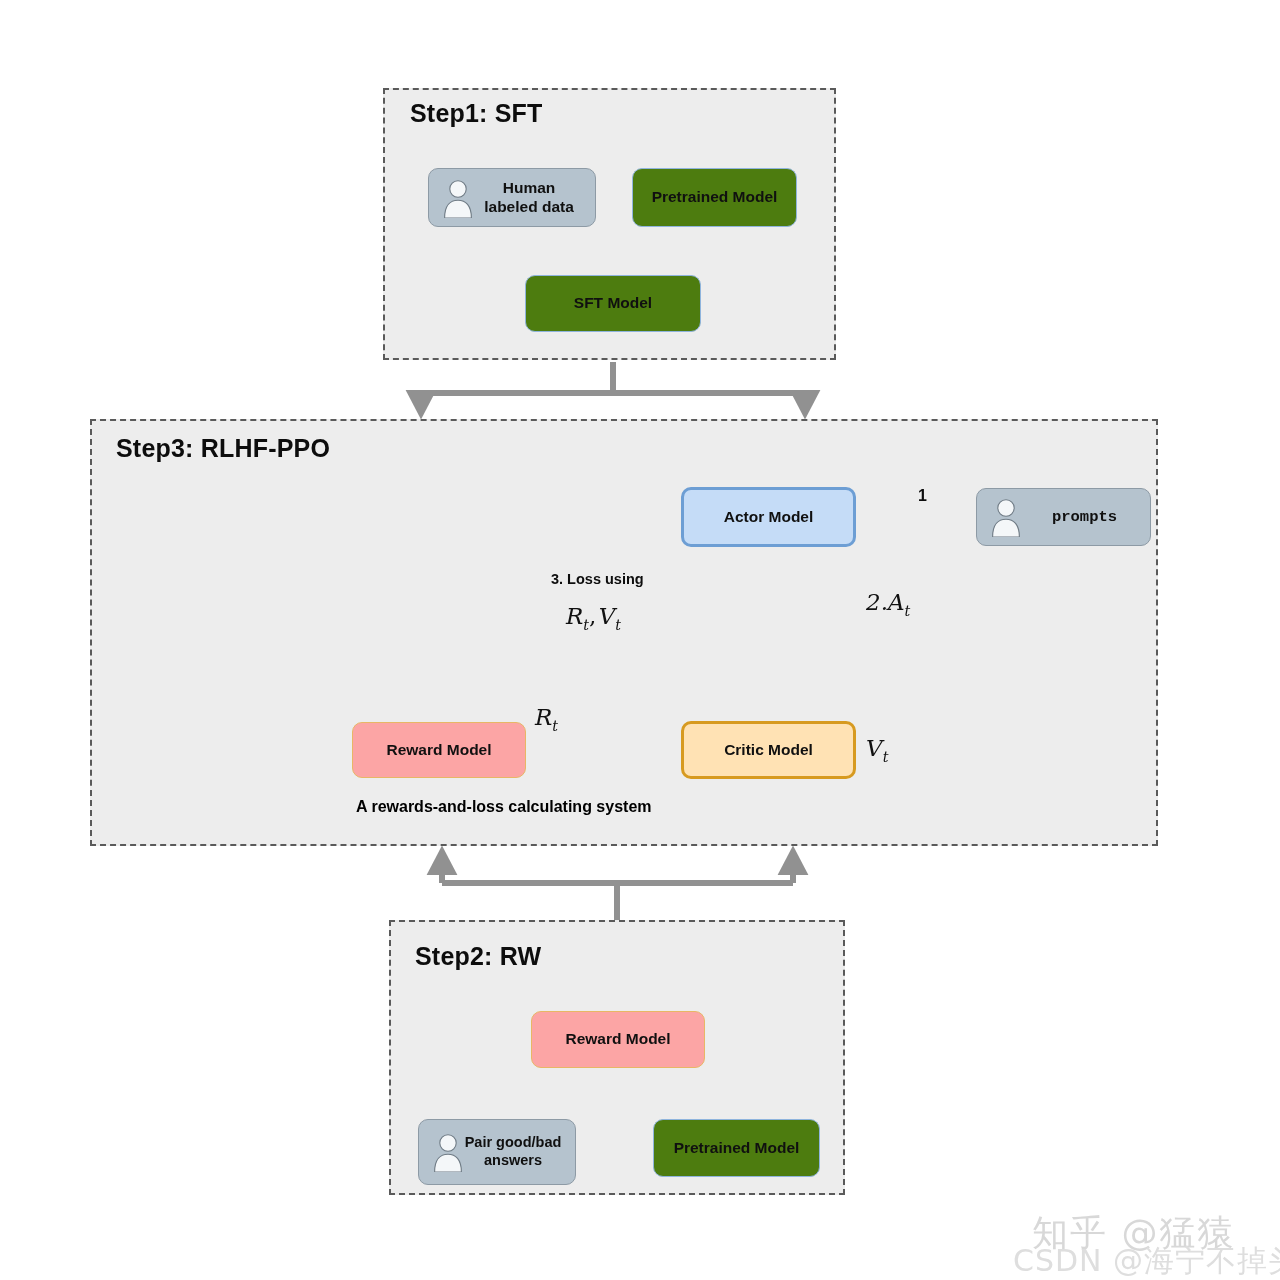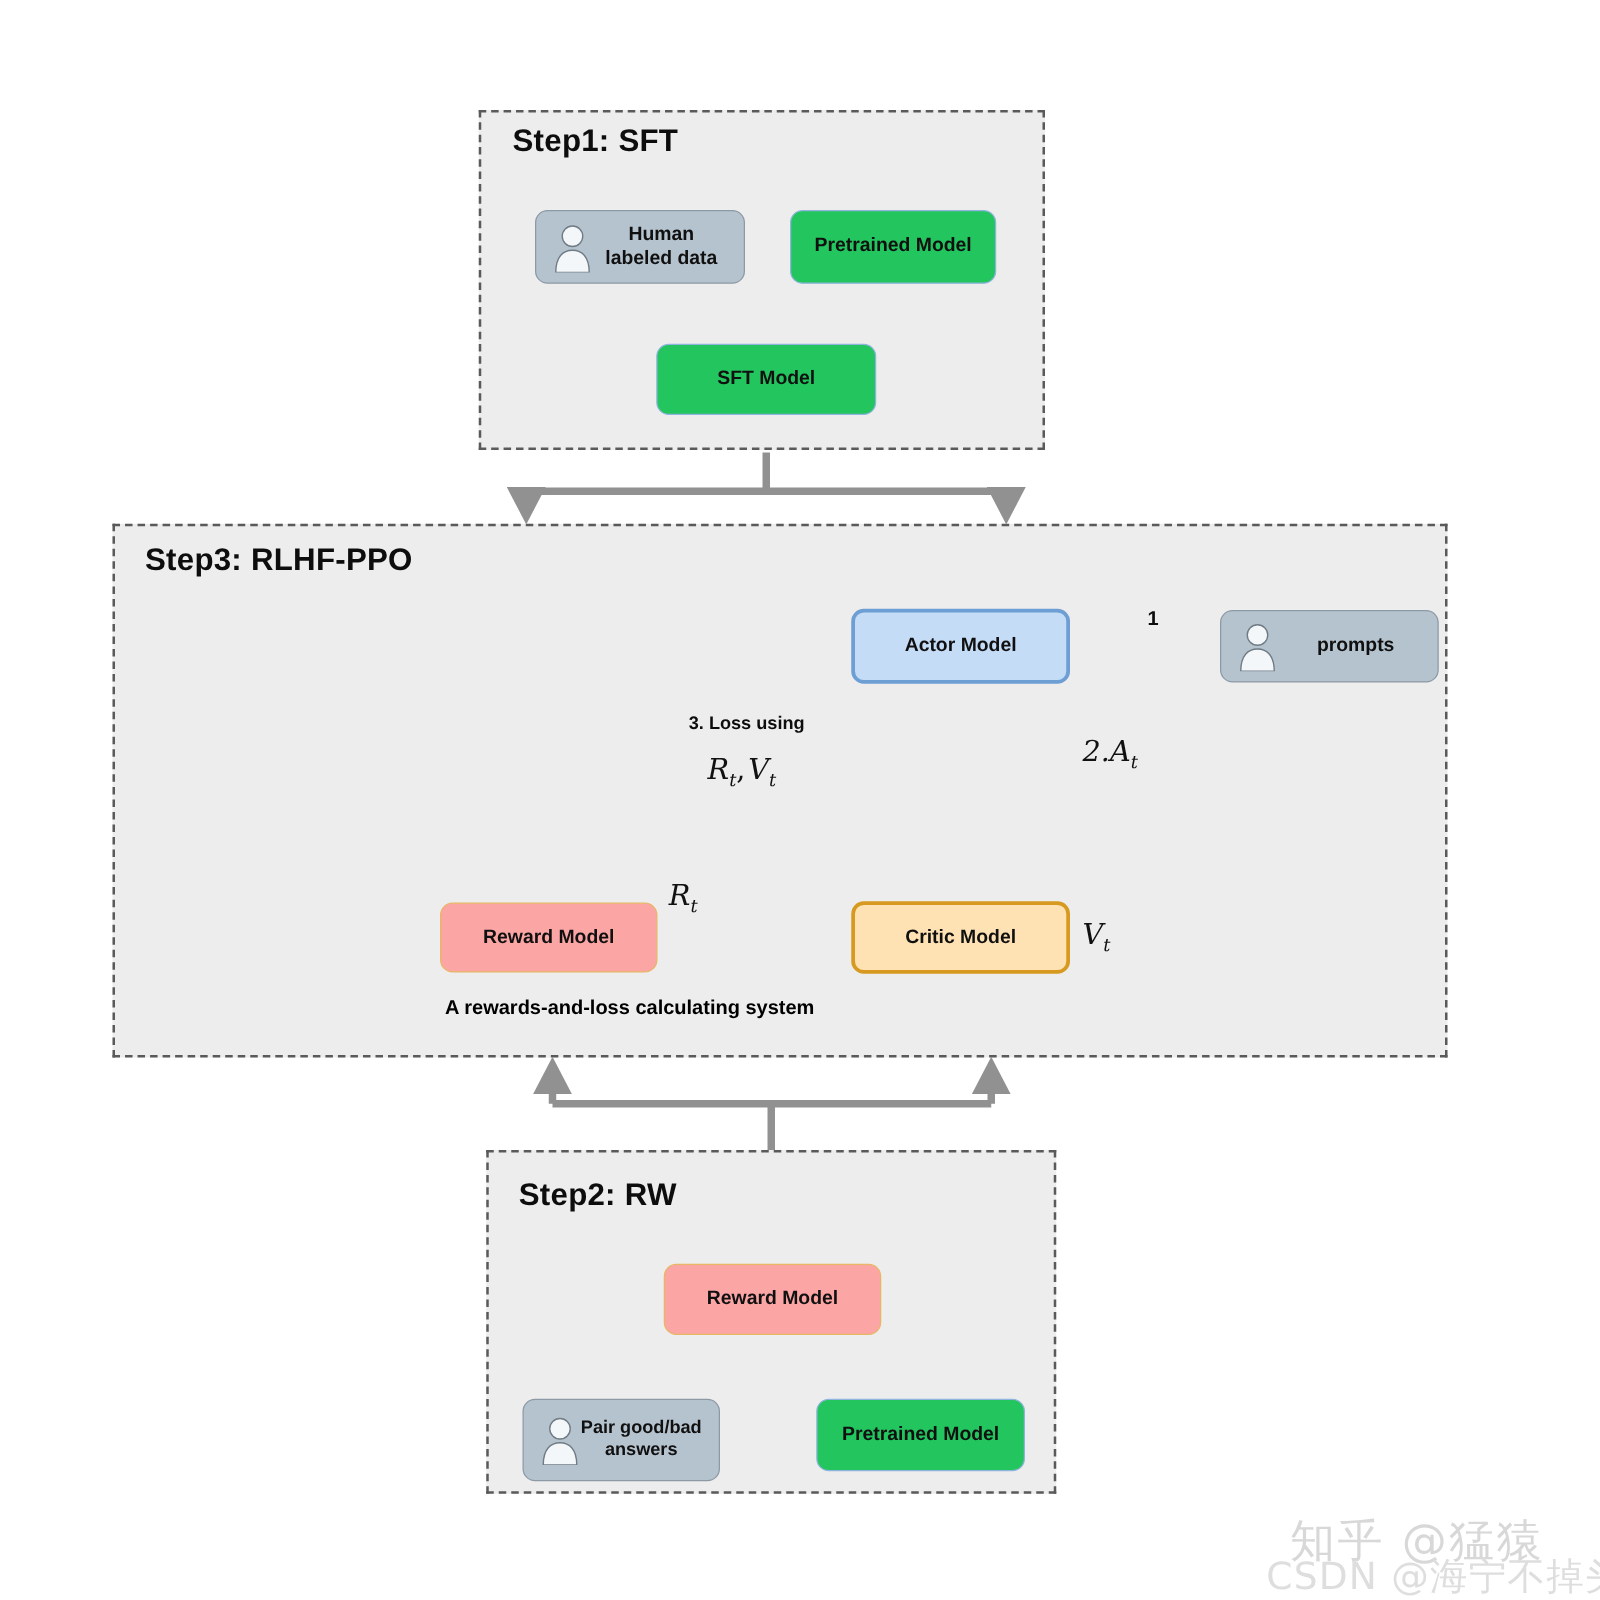--- a/index.html
+++ b/index.html
@@ -50,21 +50,21 @@
     text-align: center;
     font-weight: bold;
     font-size: 15.5px;
     color: #101010;
     line-height: 1.22;
     border-radius: 10px;
   }
   .node .node-label { position: relative; z-index: 2; }
 
   .node.blue {
-    background: #22c55e;
+    background: #4d7c0f;
     border: 1.6px solid #8fb4dd;
   }
   .node.blue-strong {
     background: #c5dcf7;
     border: 3px solid #6d9ed4;
   }
   .node.gray {
     background: #b5c3ce;
     border: 1.6px solid #8d9aa5;
   }
@@ -222,21 +222,21 @@
 
   <div class="node orange-strong" style="left:681px; top:721px; width:175px; height:58px;">
     <span class="node-label">Critic Model</span>
   </div>
 
   <div class="node gray" style="left:976px; top:488px; width:175px; height:58px;">
     <svg class="person-icon" viewBox="0 0 34 40">
       <circle cx="17" cy="11" r="8.2" fill="#f4f7f9" stroke="#6f7b85" stroke-width="1.1"></circle>
       <path d="M3.6,40 C3.6,27.5 9.4,22.2 17,22.2 C24.6,22.2 30.4,27.5 30.4,40 Z" fill="#f4f7f9" stroke="#6f7b85" stroke-width="1.1"></path>
     </svg>
-    <span class="node-label" style="padding-left:42px;">prompts</span>
+    <span class="node-label" style="padding-left:42px;font-family:Liberation Mono, monospace;">prompts</span>
   </div>
 
   <div class="edge-label" style="left:918px; top:487px; font-size:16px;">1</div>
 
   <div class="math" style="left:866px; top:589px;">
     <span>2.A</span><sub>t</sub>
   </div>
 
   <div class="edge-label" style="left:551px; top:571px;">3. Loss using</div>
 

